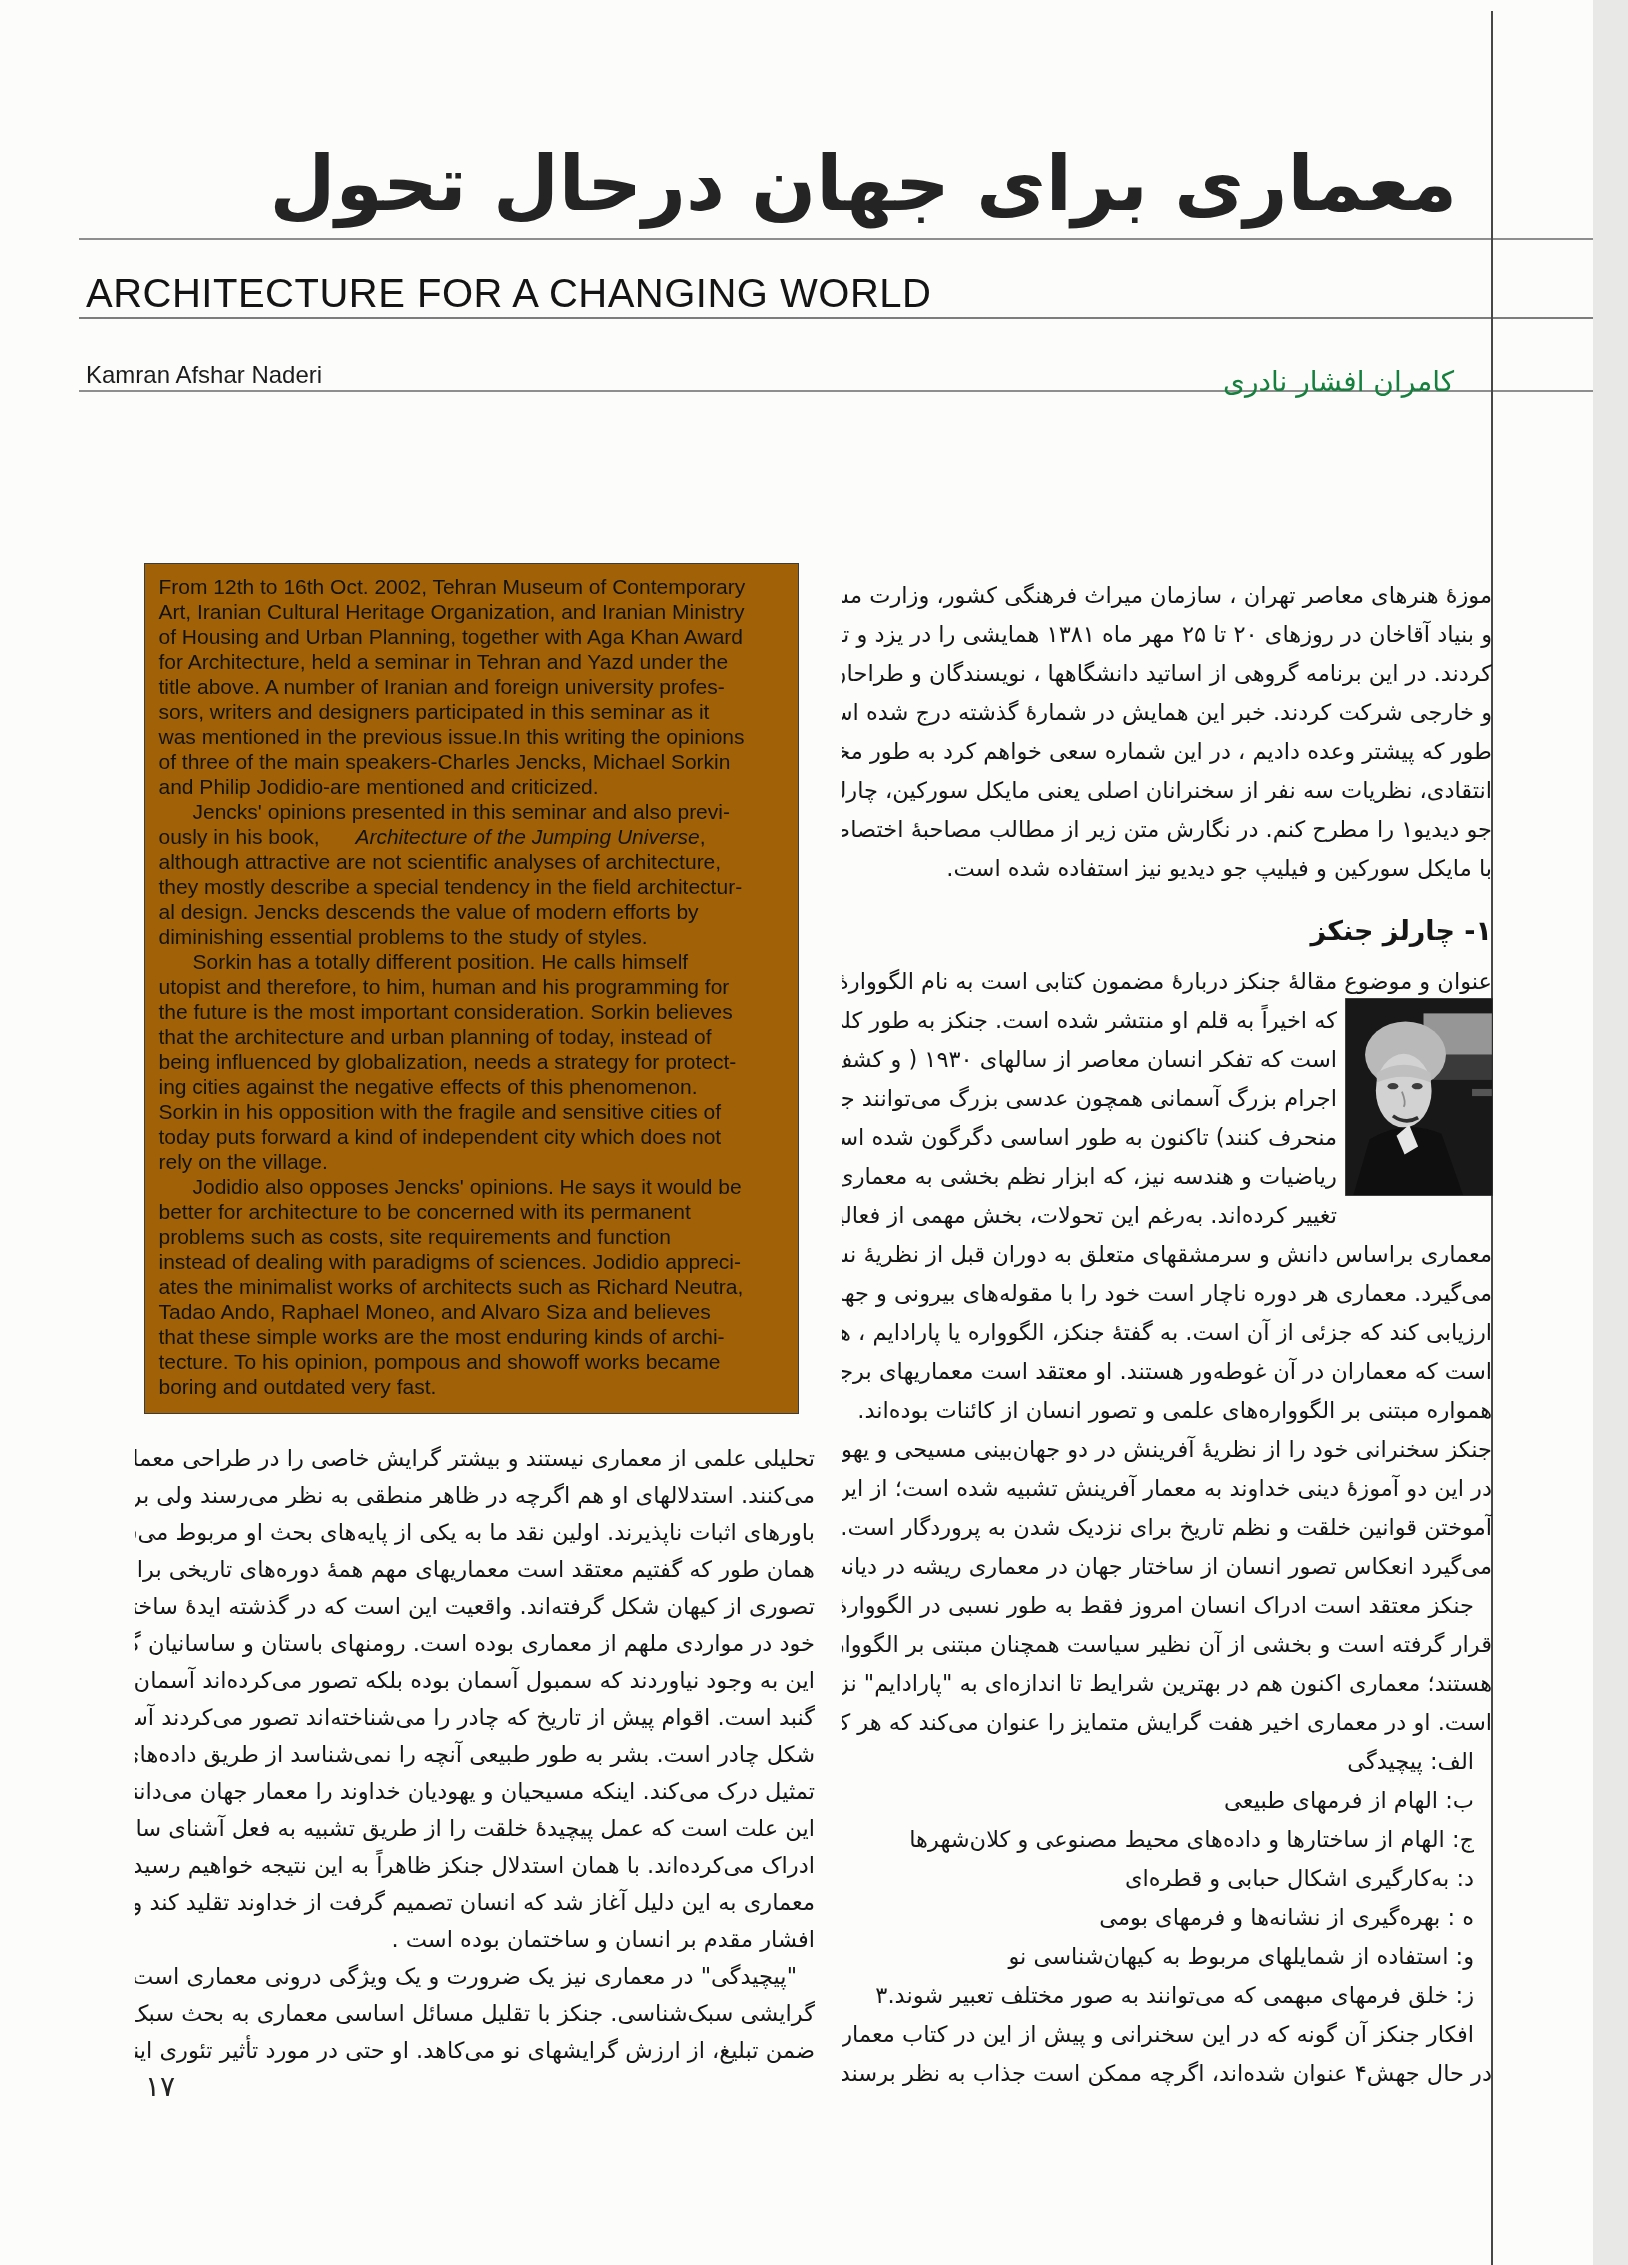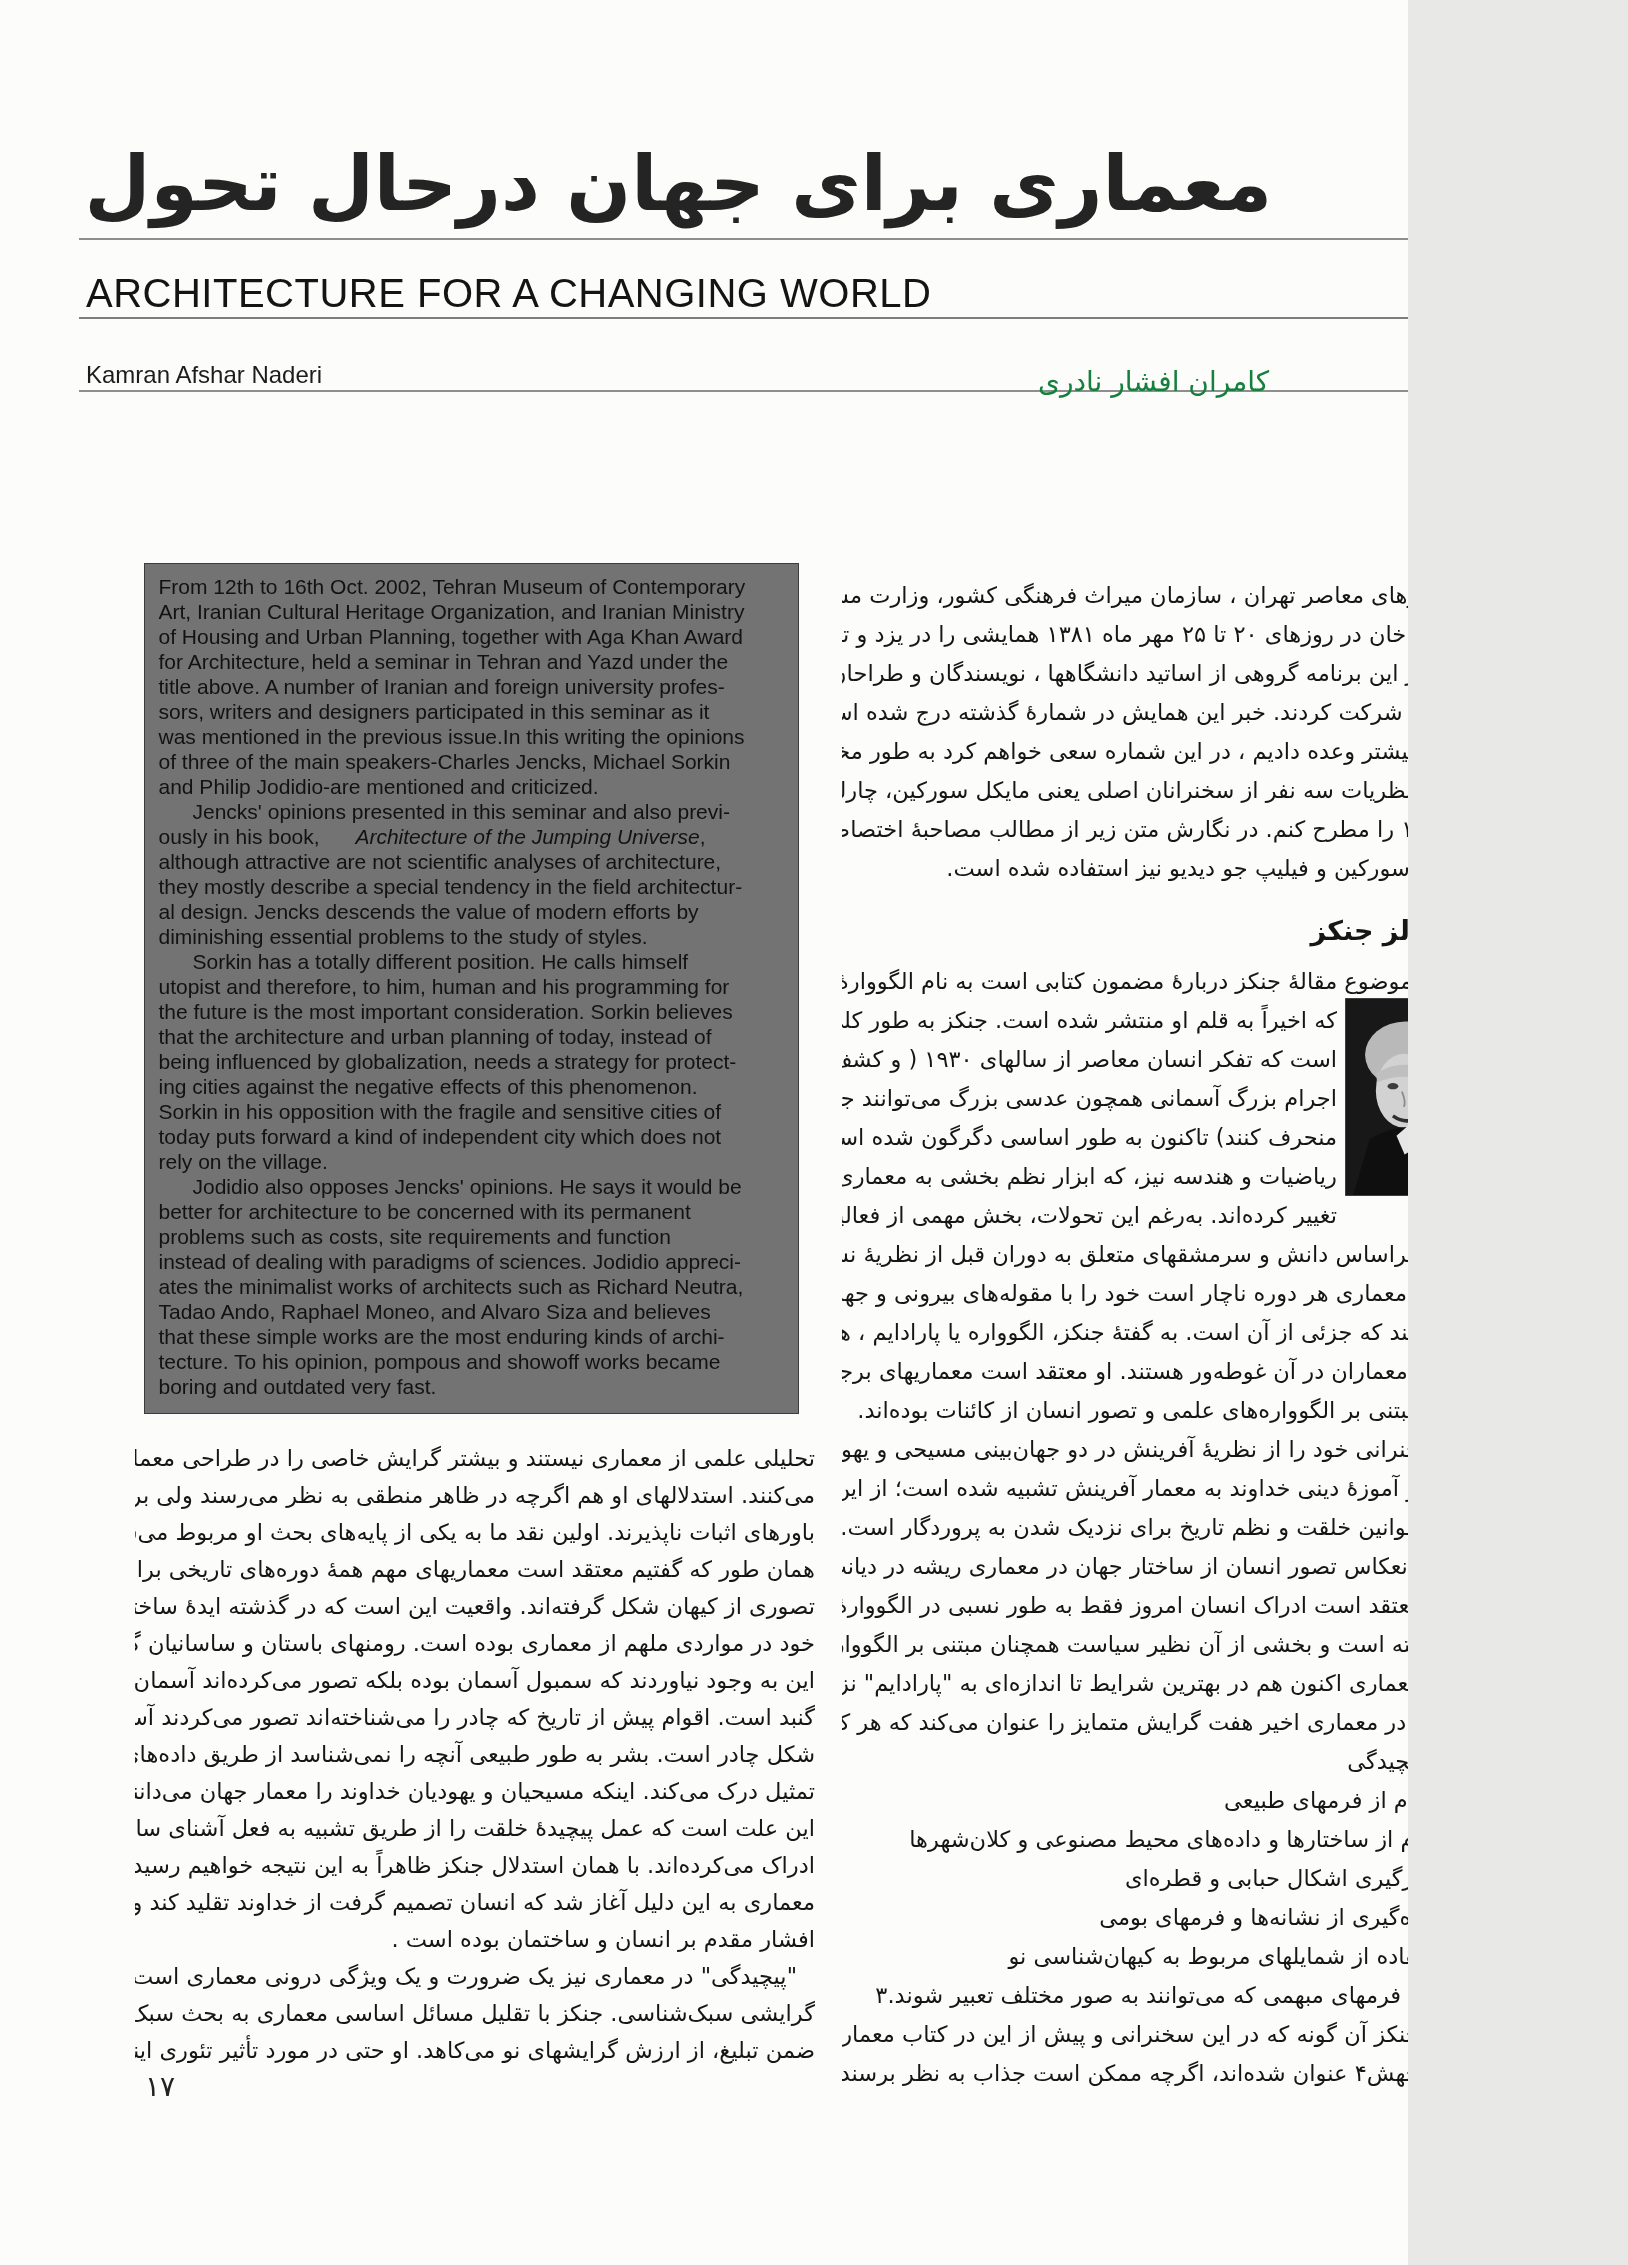--- a/index.html
+++ b/index.html
@@ -1,18 +1,18 @@
 <!DOCTYPE html>
 <html lang="fa" style="font-size:14.4px"><head>
 <meta charset="utf-8">
 <style>
   html,body{margin:0;padding:0;background:#e8e8e6;}
   .page{
     position:relative;
-    width:1408px;height:2266px;
+    width:1593px;height:2266px;
     background:#fcfcfa;
     overflow:hidden;
     font-family:"DejaVu Sans",sans-serif;
     color:#1a1a1a;
   }
   
   .hrule{position:absolute;height:1.8px;background:#8e8e8e;}
   .hrule.r1{left:79px;top:238px;width:1549px;}
   .hrule.r2{left:79px;top:317px;width:1549px;background:#7d7d7d;}
   .hrule.r3{left:79px;top:390px;width:1549px;}
@@ -33,21 +33,21 @@
     font-family:"Liberation Sans",sans-serif;
     font-size:24px;color:#1c1c1c;white-space:nowrap;
   }
   .fa-author{
     position:absolute;right:139px;top:365px;
     direction:rtl;font-size:28px;color:#15803d;white-space:nowrap;
   }
   
   .en-box{
     position:absolute;left:144px;top:563px;width:655px;height:851px;
-    box-sizing:border-box;border:1.8px solid #3c3c3c;background:#737373;
+    box-sizing:border-box;border:1.8px solid #3c3c3c;background:#a16207;
     padding:10px 13.5px;overflow:hidden;
     font-family:"Liberation Sans",sans-serif;font-size:21px;color:#121212;
   }
   .eline{line-height:25px;white-space:nowrap;}
   .eline.ind{text-indent:34px;}
   .it{font-style:italic;margin-left:30px;}
   
   .col{position:absolute;direction:rtl;font-size:22.5px;color:#161616;}
   .col-right{left:842px;top:576px;width:650px;}
   .col-left{left:135px;top:1440px;width:680px;}

